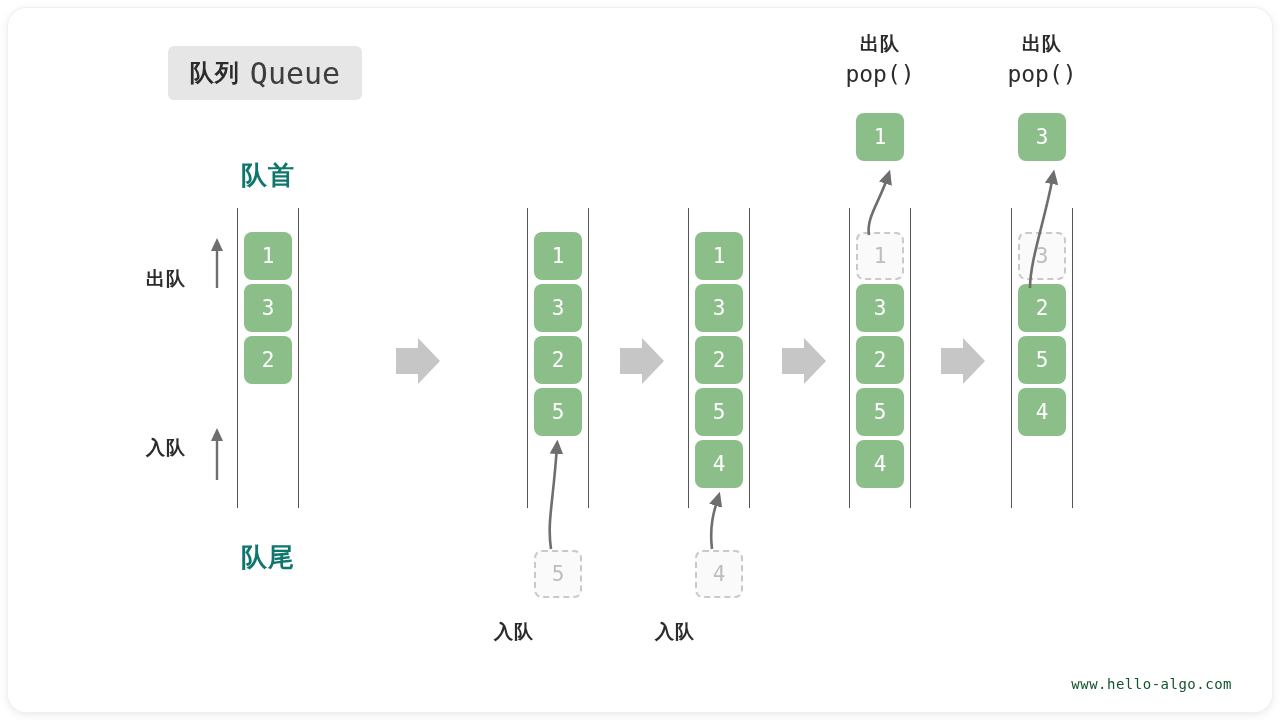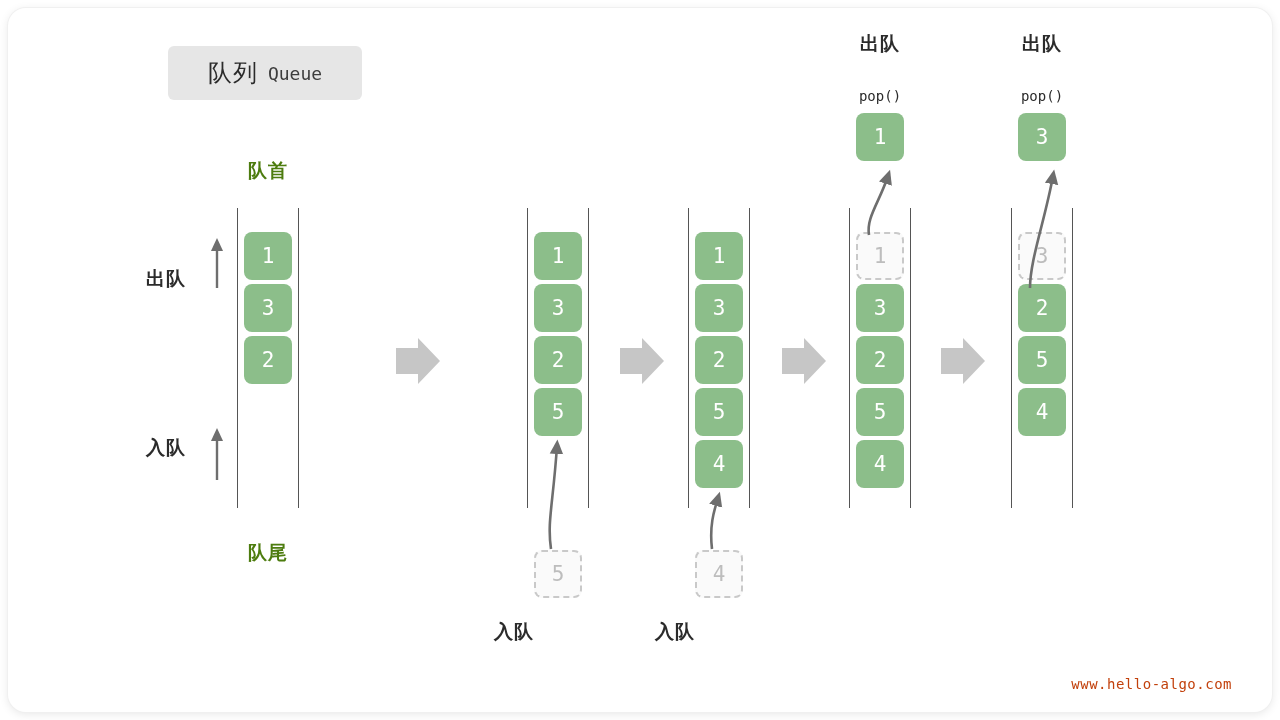--- a/index.html
+++ b/index.html
@@ -39,27 +39,27 @@
     height: 54px;
     background: #e6e6e6;
     border-radius: 6px;
     display: flex;
     align-items: center;
     justify-content: center;
     gap: 10px;
   }
   .title-cn {
     font-size: 24px;
-    font-weight: normal;
+    font-weight: bold;
     color: #2b2b2b;
     letter-spacing: 1px;
   }
   .title-en {
     font-family: "DejaVu Sans Mono", "Liberation Mono", monospace;
-    font-size: 18px;
+    font-size: 30px;
     color: #3d3d3d;
   }
 
   
   .col {
     position: absolute;
     top: 0;
     width: 120px;
     height: 720px;
   }
@@ -109,23 +109,22 @@
     line-height: 1.45;
   }
   .lbl-cn {
     font-size: 19px;
     font-weight: bold;
     color: #2b2b2b;
     letter-spacing: 1px;
   }
   .lbl-code {
     font-family: "DejaVu Sans Mono", "Liberation Mono", monospace;
-    font-size: 14px;
+    font-size: 23px;
     color: #2b2b2b;
-    margin-top: 28px;
   }
   .lbl-code .num { color: #3f9b3f; font-weight: bold; }
 
   .col-foot {
     position: absolute;
     left: -28px;
     top: 618px;
     width: 180px;
     text-align: left;
     padding-left: 24px;
@@ -142,35 +141,35 @@
   
   .side-label {
     position: absolute;
     font-size: 19px;
     font-weight: bold;
     color: #2b2b2b;
     letter-spacing: 1px;
   }
   .top-label, .bottom-label {
     position: absolute;
-    font-size: 19px;
+    font-size: 26px;
     font-weight: bold;
-    color: #4d7c0f;
+    color: #0f766e;
     letter-spacing: 1px;
     text-align: center;
     width: 120px;
   }
 
   .watermark {
     position: absolute;
     right: 48px;
     bottom: 28px;
     font-family: "DejaVu Sans Mono", "Liberation Mono", monospace;
     font-size: 14px;
-    color: #c2410c;
+    color: #14532d;
     letter-spacing: 0.5px;
   }
 
   svg.overlay {
     position: absolute;
     left: 0; top: 0;
     width: 1280px;
     height: 720px;
     pointer-events: none;
   }

